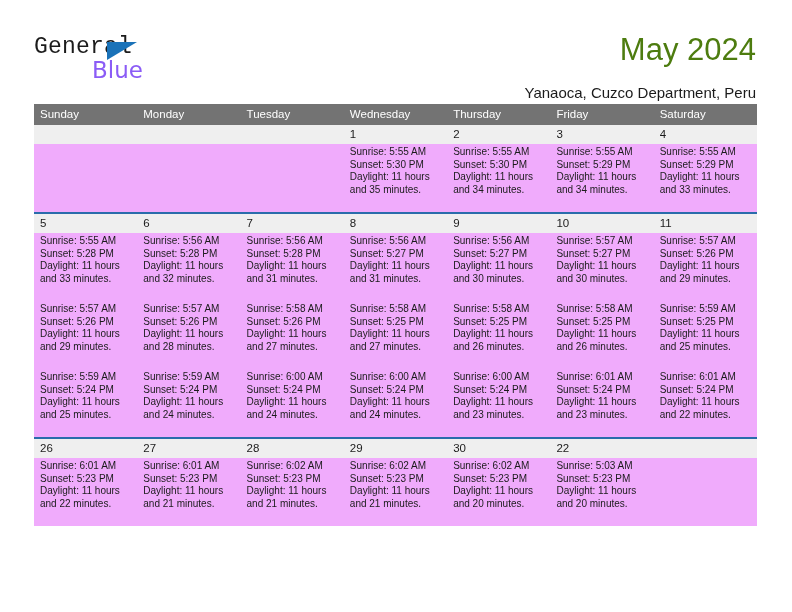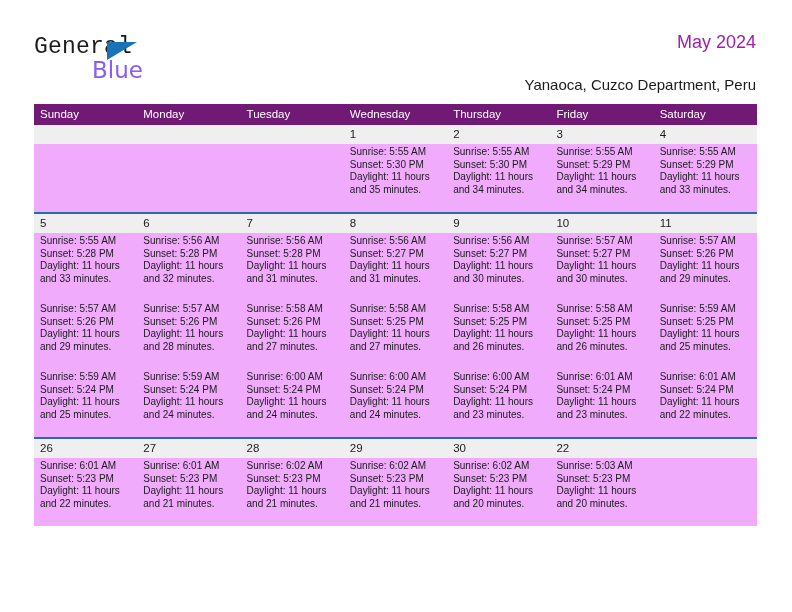--- a/index.html
+++ b/index.html
@@ -58,29 +58,29 @@
     left: 58px;
     top: 23px;
     font-size: 23px;
     color: #8b5cf6;
     font-family: "DejaVu Sans", sans-serif;
   }
   .title {
     position: absolute;
     right: 36px;
     top: 32px;
-    font-size: 18px;
-    color: #a21caf;
+    font-size: 31px;
+    color: #4d7c0f;
     text-align: right;
     white-space: nowrap;
   }
   .subtitle {
     position: absolute;
     right: 36px;
-    top: 76px;
+    top: 84px;
     font-size: 15px;
     color: #1b1b1b;
     text-align: right;
     white-space: nowrap;
   }
 
   
   .calendar {
     position: absolute;
     left: 34px;
@@ -88,21 +88,21 @@
     width: 723px;
   }
   table.cal {
     border-collapse: collapse;
     table-layout: fixed;
     width: 723px;
   }
   table.cal col { width: 103.28px; }
 
   thead th {
-    background: #701a75;
+    background: #737373;
     color: #ffffff;
     font-size: 11.5px;
     font-weight: normal;
     text-align: left;
     padding: 4px 0 5px 6px;
     height: 12px;
     line-height: 12px;
   }
 
   tr.datenums td {

